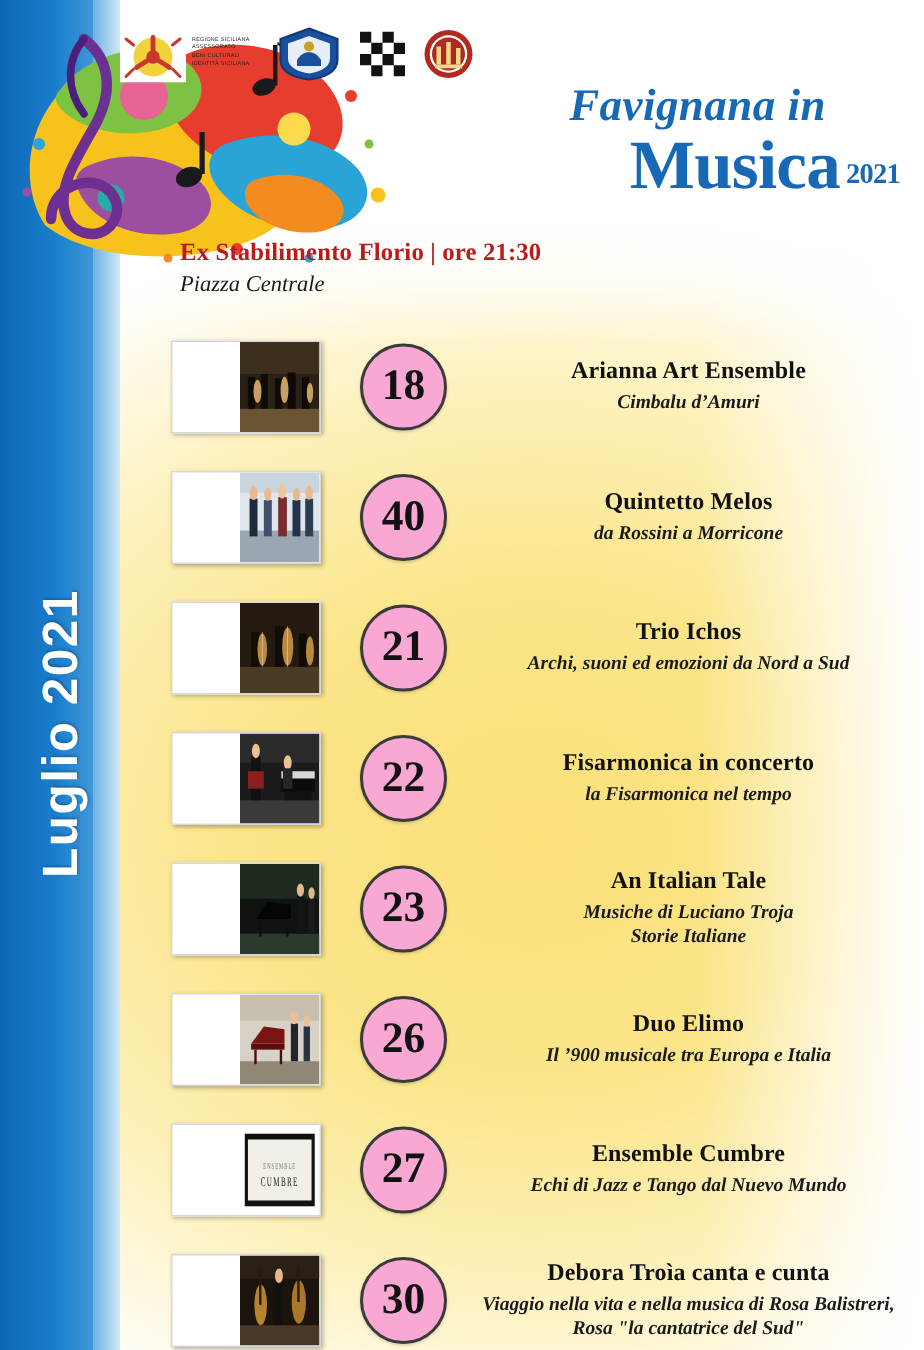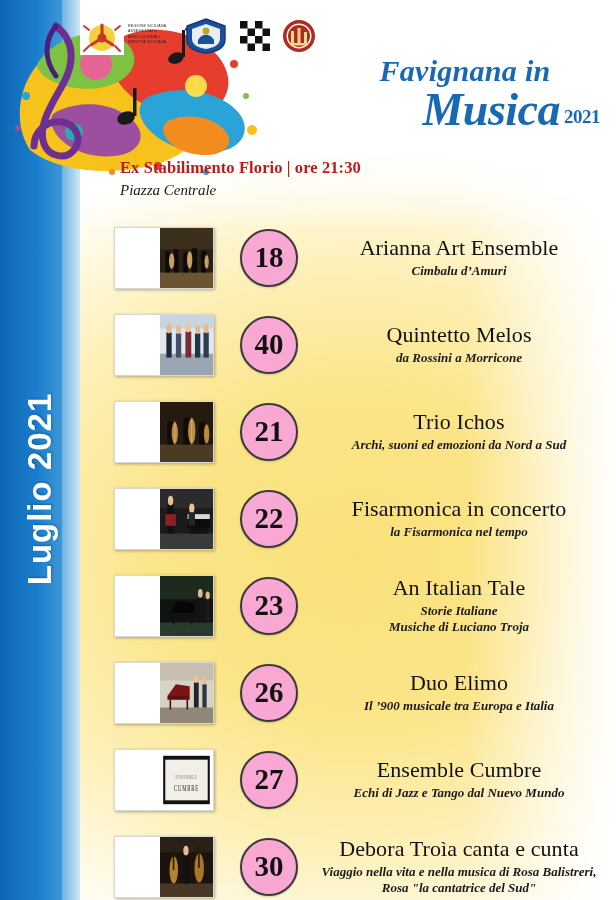--- a/index.html
+++ b/index.html
@@ -120,21 +120,20 @@
     line-height: 1.05;
   }
   .title-line2-wrap {
     display: flex;
     align-items: flex-end;
     justify-content: flex-end;
     gap: 4px;
   }
   .title-line2 {
     font-size: 46px;
-    font-style: italic;
     font-weight: bold;
     line-height: 1;
     letter-spacing: -.5px;
   }
   .title-year {
     font-size: 19px;
     font-weight: bold;
     font-style: normal;
     padding-bottom: 5px;
     letter-spacing: -.5px;
@@ -203,22 +202,22 @@
     font-family: "Liberation Serif", serif;
   }
 
   .event-text {
     flex: 1 1 auto;
     padding-left: 14px;
     padding-right: 10px;
     text-align: center;
   }
   .event-title {
-    font-size: 22px;
-    font-weight: normal;
+    font-size: 16px;
+    font-weight: bold;
     color: #111;
     line-height: 1.1;
     letter-spacing: .1px;
   }
   .event-sub {
     font-size: 13px;
     font-style: italic;
     font-weight: bold;
     color: #1a1a1a;
     line-height: 1.25;
@@ -492,22 +491,22 @@
             <circle cx="90" cy="20" r="4" fill="#e2b68e"></circle>
           </g>
         </svg>
       </div>
       <div class="daybubble">
         <span>23</span>
       </div>
       <div class="event-text">
         <div class="event-title">An Italian Tale</div>
         <div class="event-sub">
+          <div>Musiche di Luciano Troja</div>
           <div>Storie Italiane</div>
-          <div>Musiche di Luciano Troja</div>
         </div>
       </div>
     </div>
 
     <div class="event-row">
       <div class="thumb-wrap">
         <svg class="thumb" viewBox="0 0 100 62" preserveAspectRatio="none">
           <rect width="100" height="62" fill="#d8d2c6"></rect>
           <rect x="0" y="0" width="100" height="18" fill="#c6bfb0"></rect>
           <rect x="0" y="46" width="100" height="16" fill="#8f8878"></rect>

